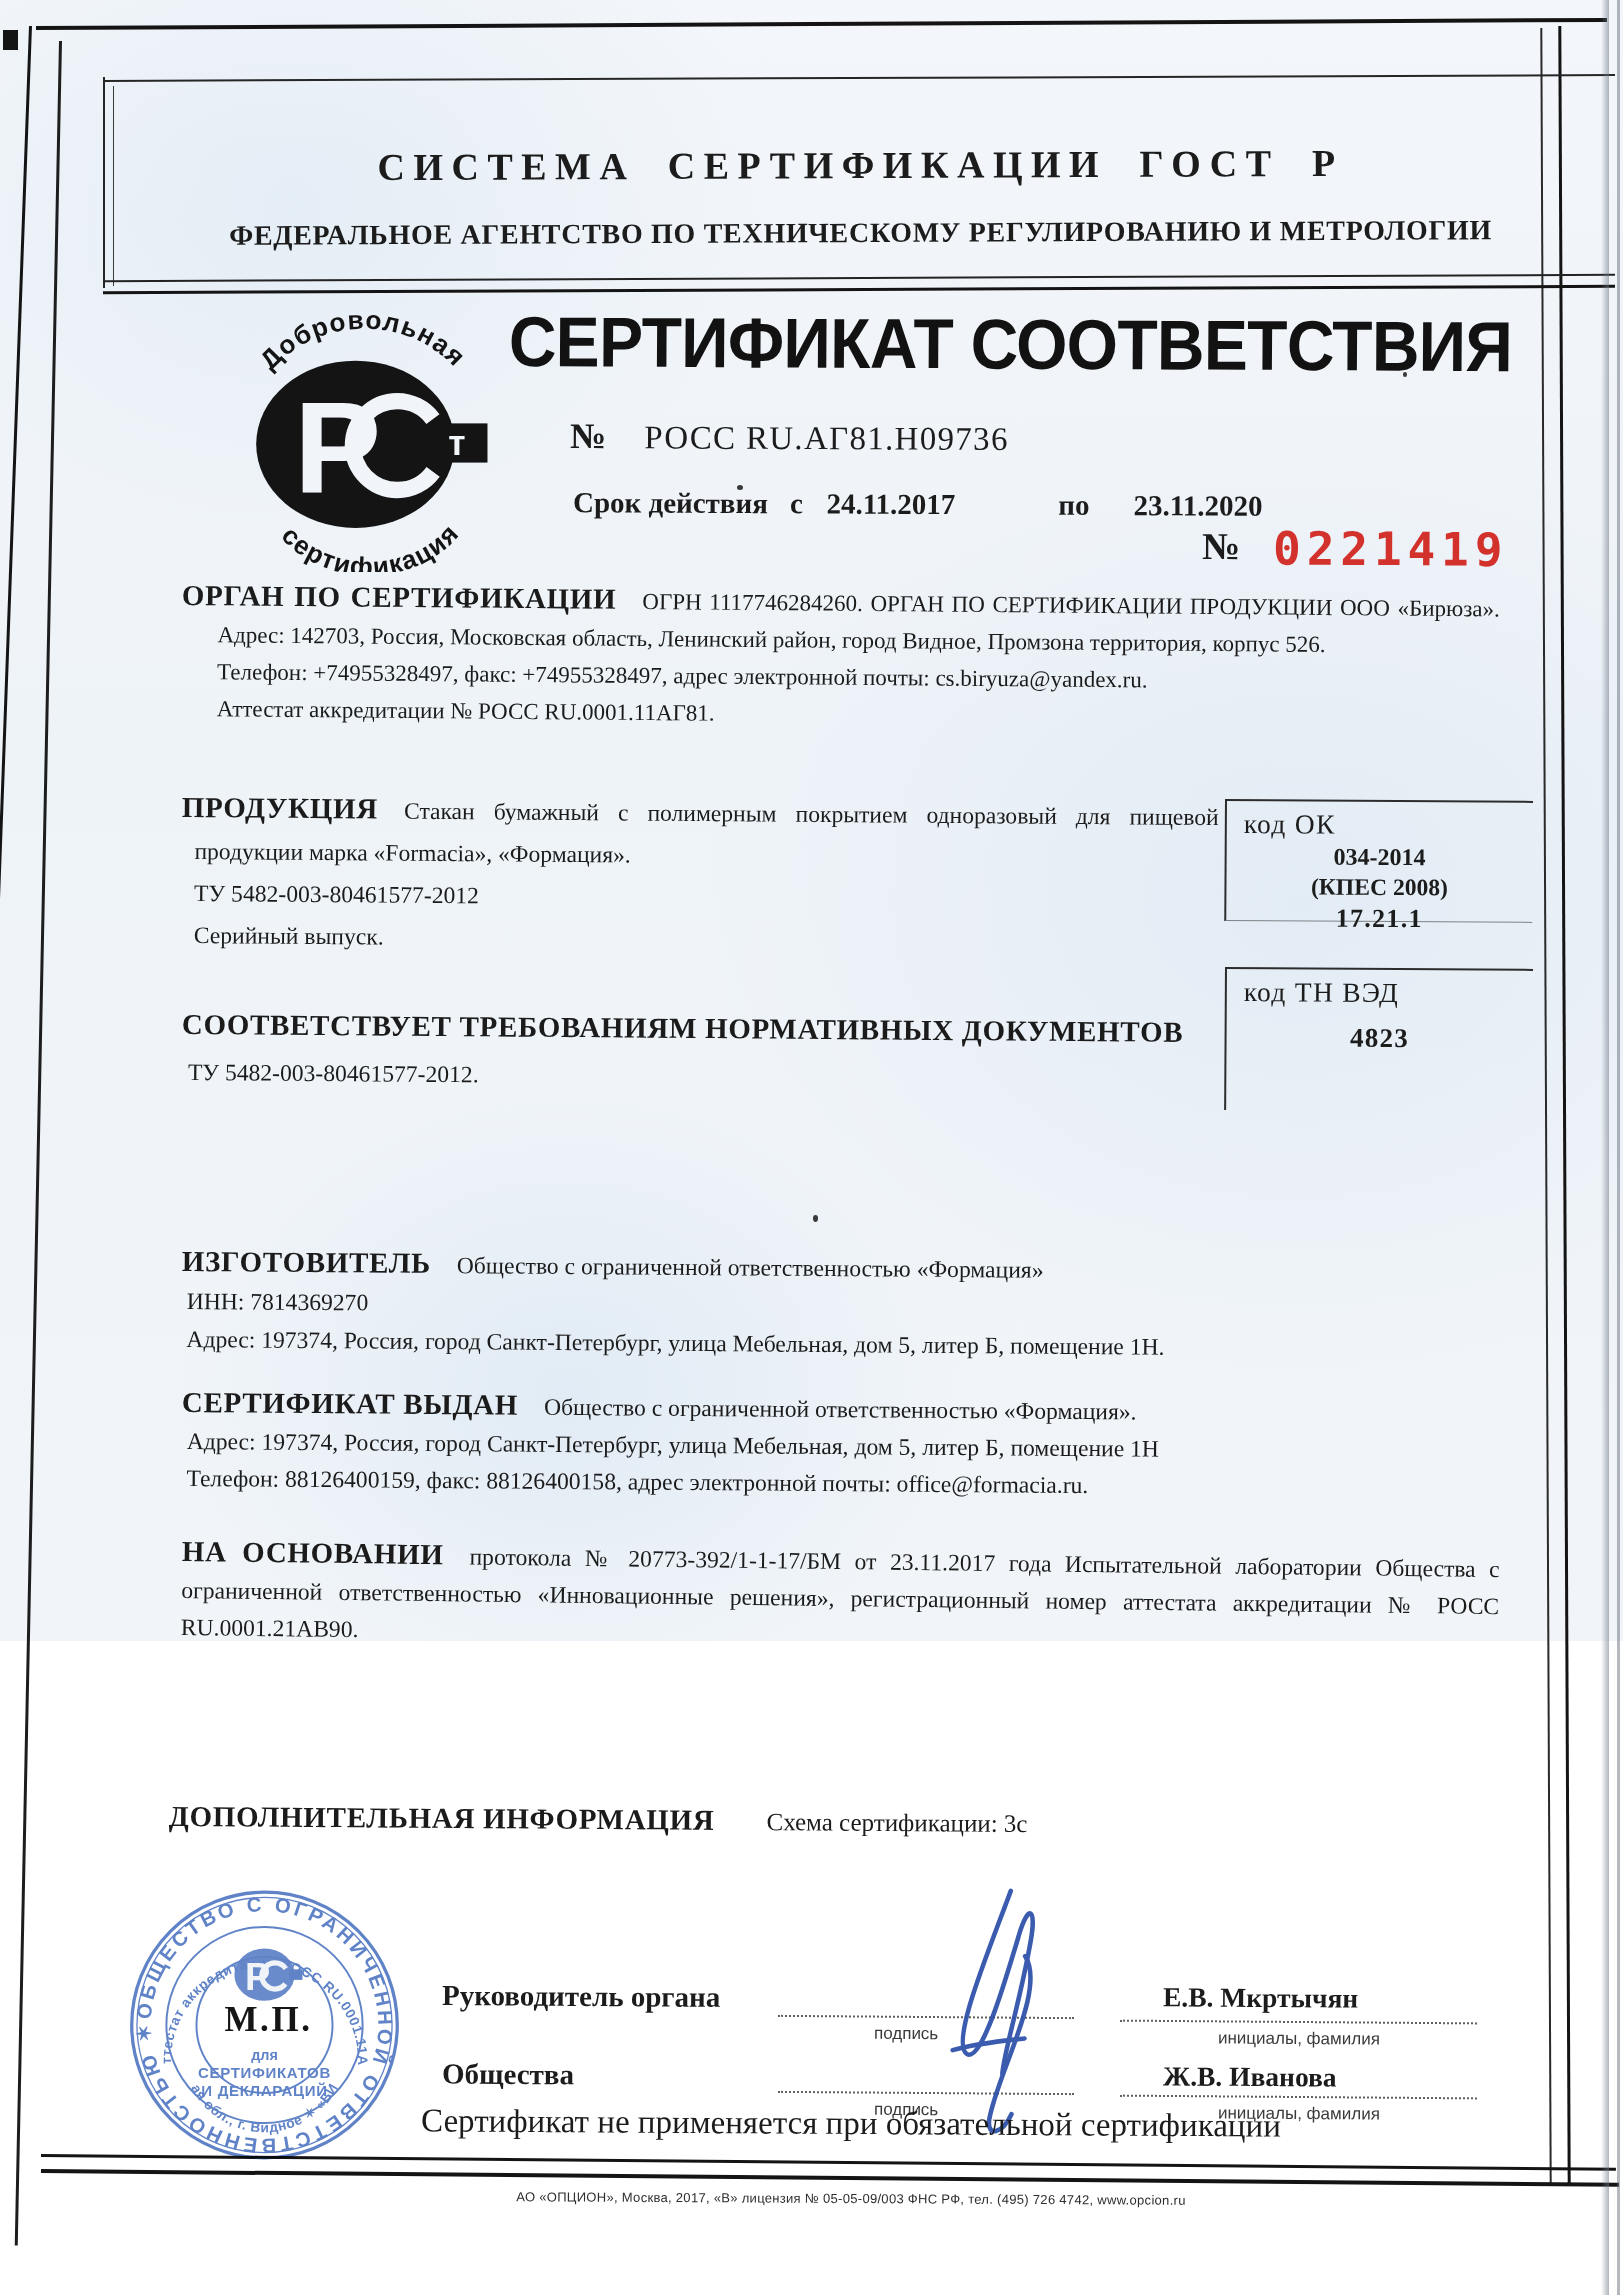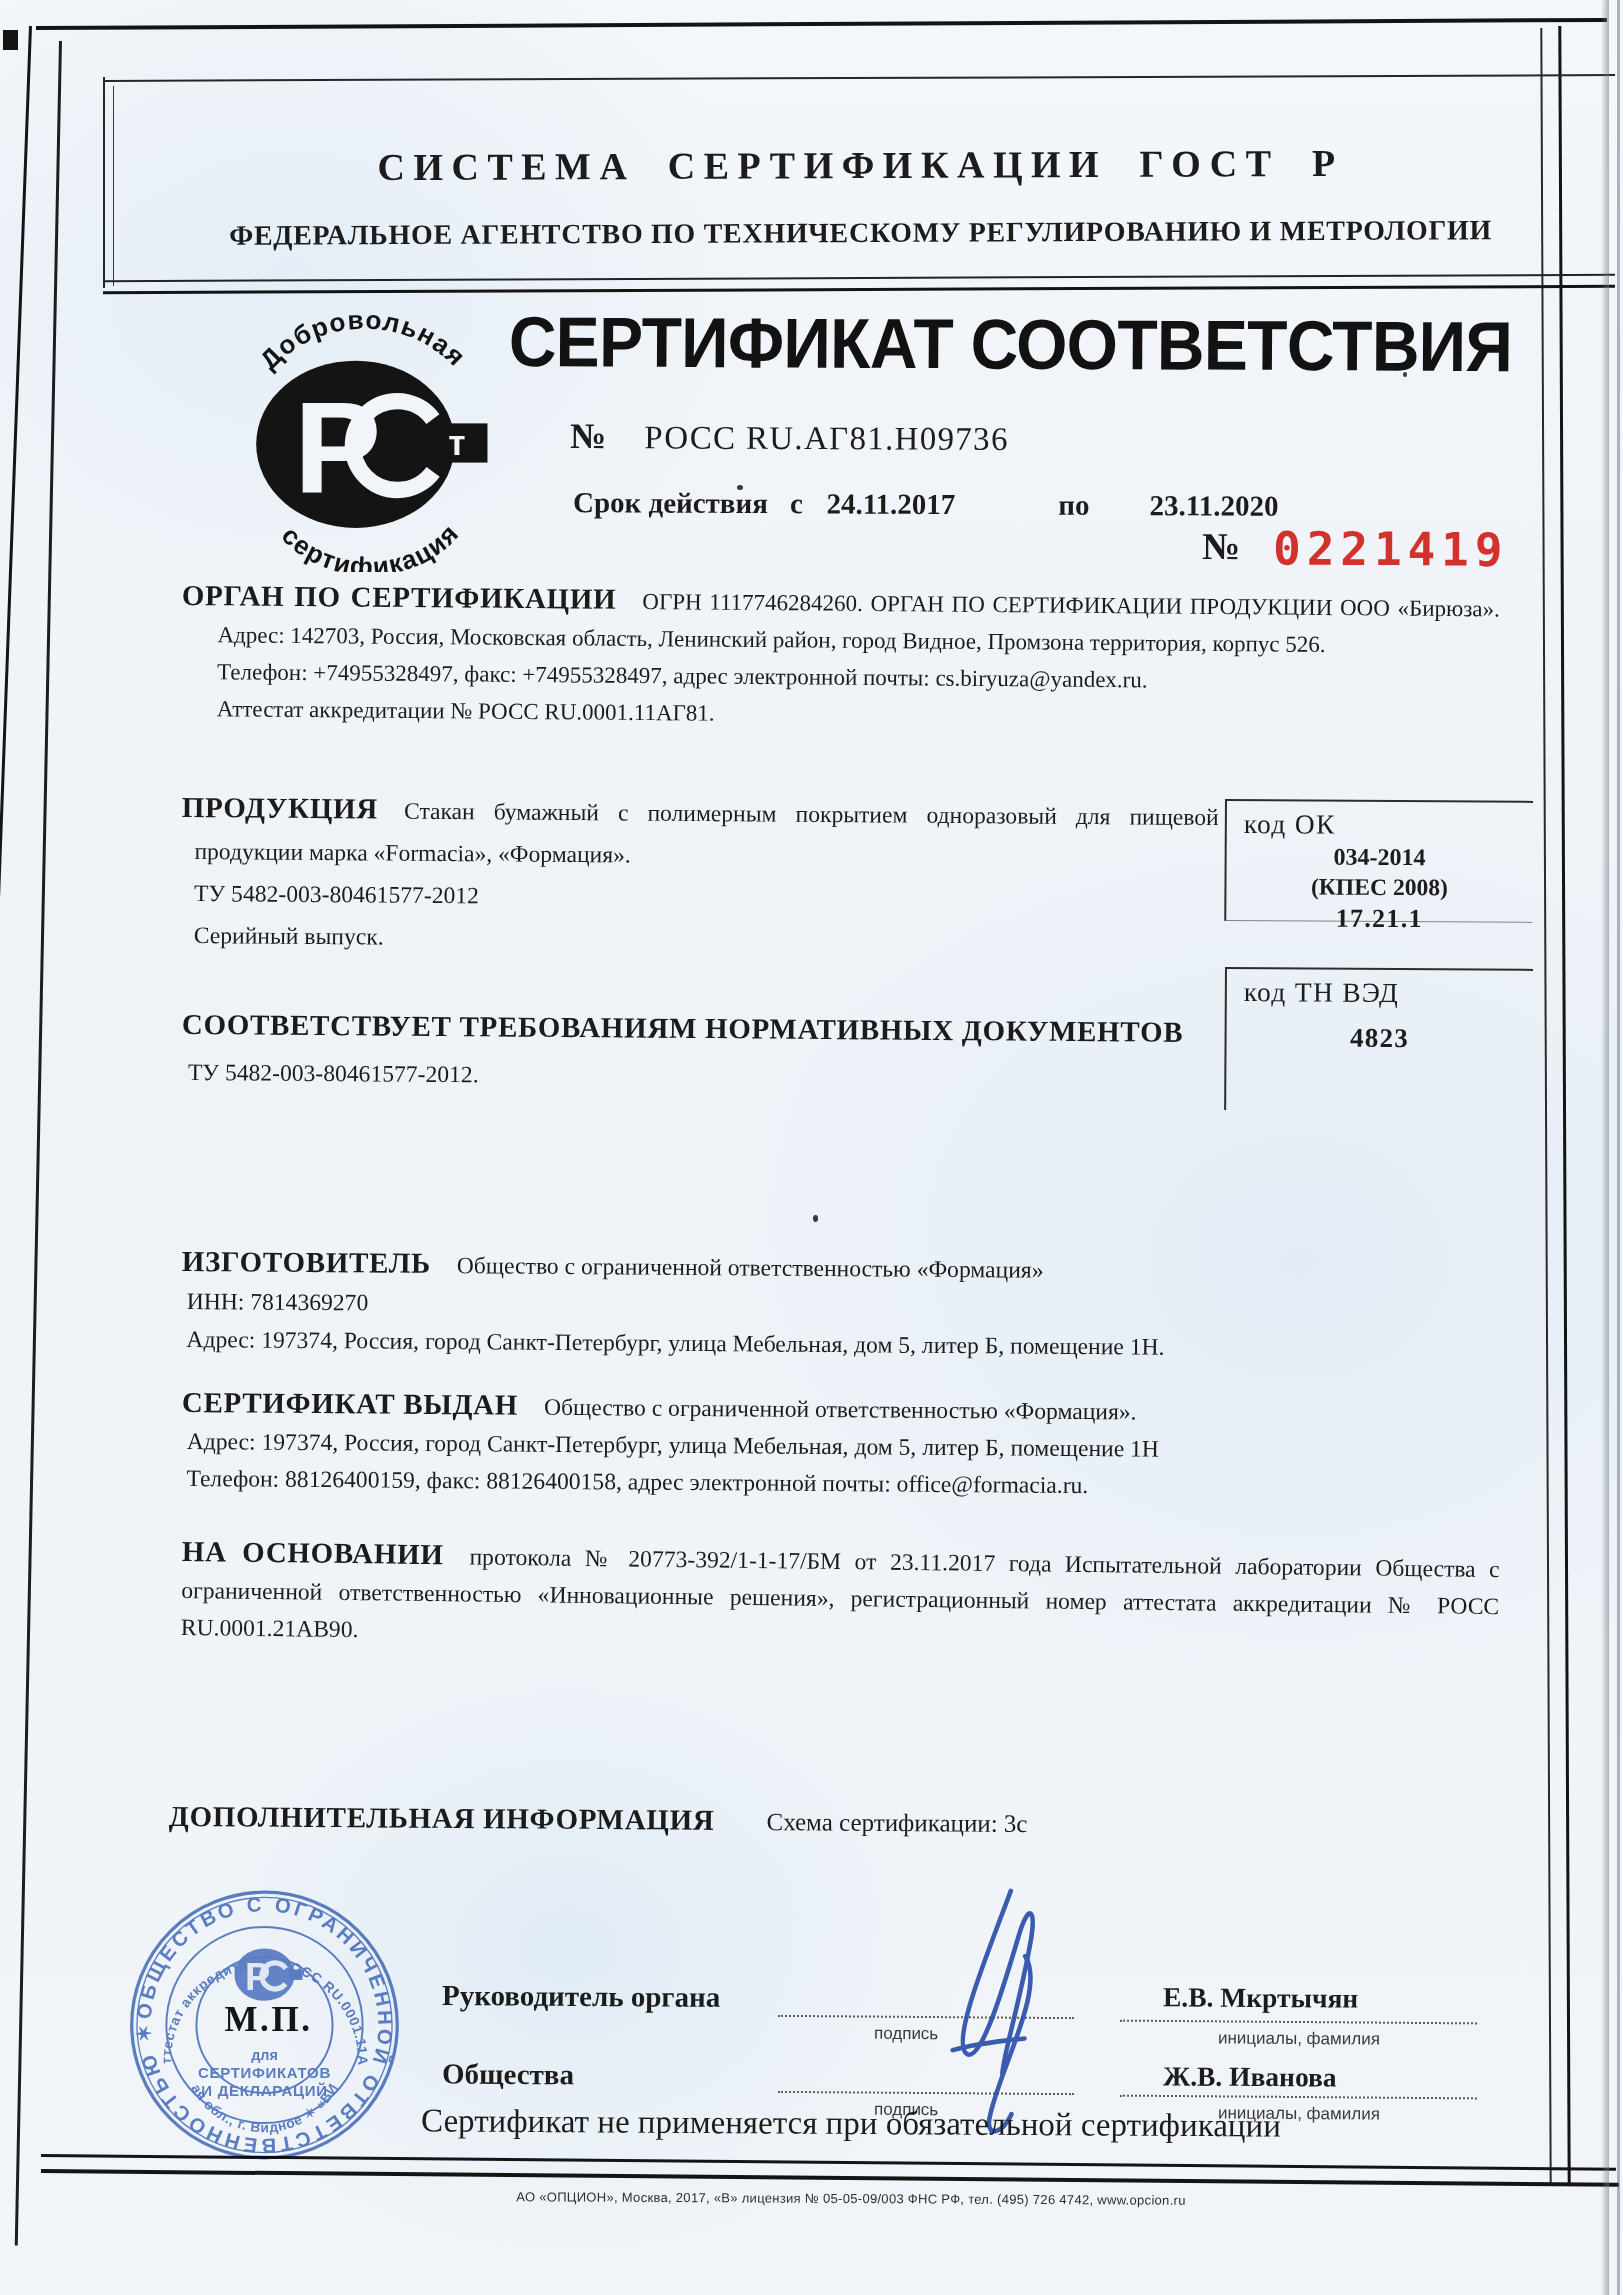--- a/index.html
+++ b/index.html
@@ -2,21 +2,21 @@
 <html style="font-size:10.5px"><head>
 <meta charset="utf-8">
 <style>
   html,body{margin:0;padding:0;}
   body{
     width:1623px;height:2295px;position:relative;overflow:hidden;
     background:#ffffff;
     font-family:"Liberation Serif", serif;
   }
   .page{
-    position:absolute;left:0;top:0;width:1623px;height:2295px;
+    position:absolute;left:0;top:0;width:1623px;height:1641px;
     background:
       radial-gradient(785px 589px at 18% 12%, rgba(190,215,235,.25), rgba(190,215,235,0) 60%),
       radial-gradient(916px 720px at 80% 55%, rgba(185,210,232,.22), rgba(185,210,232,0) 65%),
       radial-gradient(654px 523px at 35% 85%, rgba(186,212,234,.28), rgba(186,212,234,0) 60%),
       linear-gradient(180deg,#f3f6fa 0%,#eef3f8 45%,#f1f5f9 100%);
     color:#1c1c1c;
   }
   
   .art{position:absolute;background:#141414;}
   #edge-top{left:36px;top:21.6px;width:1571px;height:3.9px;transform:rotate(-0.3deg);}
@@ -49,21 +49,21 @@
   #cert-title{position:absolute;left:497px;top:306px;width:1027px;text-align:center;
     font-family:"Liberation Sans",sans-serif;font-size:66px;font-weight:bold;letter-spacing:-0.7px;
     transform:rotate(0.3deg) scaleY(1.07);transform-origin:center;color:#121212;}
   #no-line{position:absolute;left:570px;top:416px;transform:rotate(0.25deg);}
   #no-line .nosign{font-size:36px;font-weight:bold;}
   #no-line .regnum{font-size:33px;margin-left:38px;letter-spacing:1.3px;}
   #validity-line{position:absolute;left:573px;top:488px;font-size:29px;font-weight:bold;transform:rotate(0.3deg);white-space:nowrap;}
   #validity-line .prep{margin-left:22px;}
   #validity-line .d1{margin-left:23.6px;}
   #validity-line .prep2{margin-left:103px;}
-  #validity-line .d2{margin-left:60px;}
+  #validity-line .d2{margin-left:44px;}
   #form-number{position:absolute;left:1202px;top:522px;transform:rotate(0.3deg);white-space:nowrap;}
   #form-number .nosign{font-size:38px;font-weight:bold;vertical-align:5.2px;}
   #form-number .digits{font-family:"DejaVu Sans Mono",monospace;font-size:46px;font-weight:bold;
     color:#d3312b;letter-spacing:5.9px;margin-left:33px;}
 
   
   .sec{position:absolute;color:#1b1b1b;font-size:23.6px;}
   .sec .lbl{font-weight:bold;font-size:29px;letter-spacing:0.7px;}
   .sec .txt{margin-left:26px;}
   .ln{line-height:37px;}

